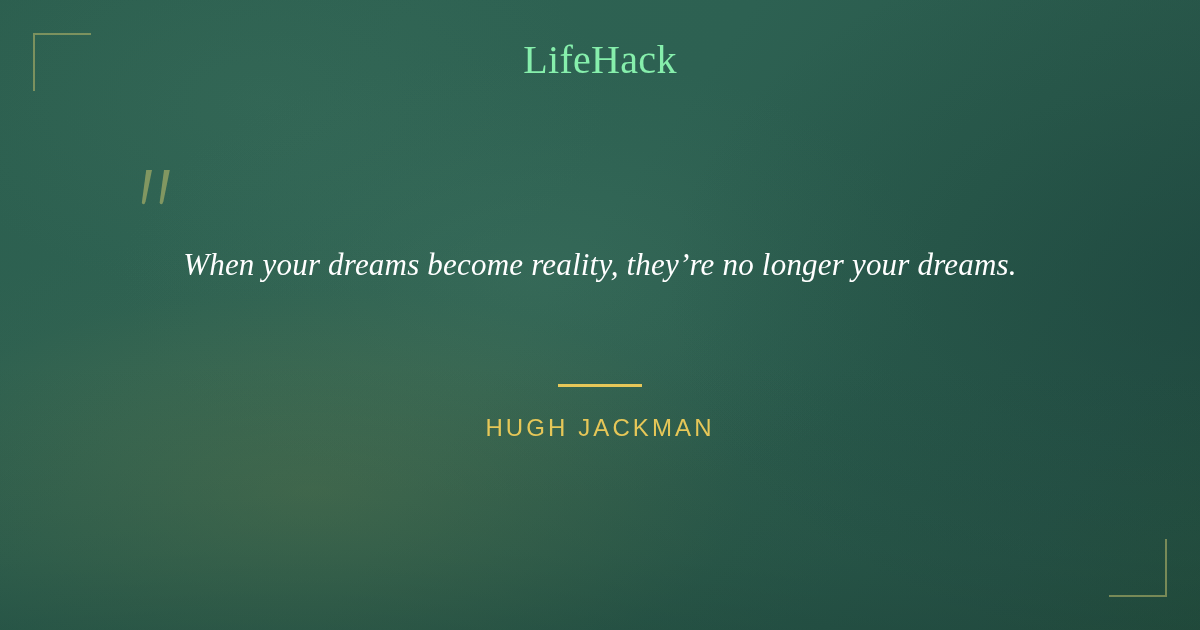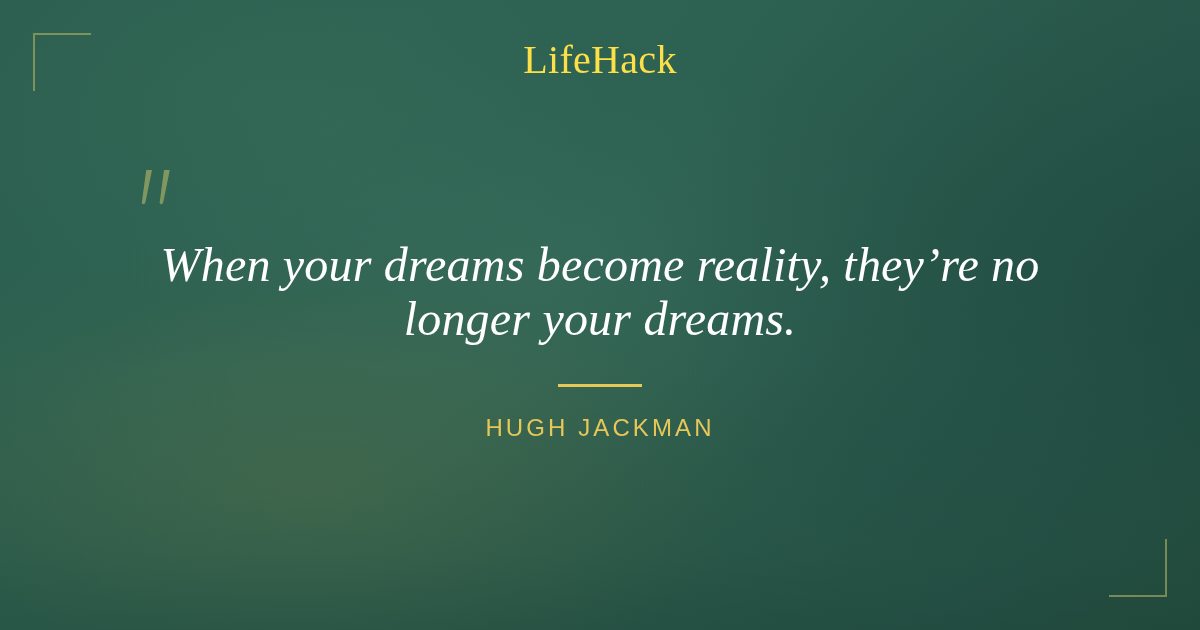--- a/index.html
+++ b/index.html
@@ -95,21 +95,21 @@
   .brand {
     position: absolute;
     top: 40px;
     left: 0;
     width: 100%;
     text-align: center;
     font-family: "Liberation Serif", serif;
     font-size: 40px;
     line-height: 1;
     letter-spacing: 0.3px;
-    color: #fde047;
+    color: #86efac;
   }
 
   
   .quote-mark {
     position: absolute;
     left: 133px;
     top: 168px;
     width: 46px;
     height: 52px;
   }
@@ -120,21 +120,21 @@
     left: 100px;
     right: 100px;
     top: 238px;
   }
 
   .quote-text {
     margin: 0;
     text-align: center;
     font-family: "Liberation Serif", serif;
     font-style: italic;
-    font-size: 48px;
+    font-size: 31px;
     line-height: 54px;
     color: #ffffff;
     letter-spacing: 0.2px;
   }
 
   
   .divider {
     position: absolute;
     left: 50%;
     top: 384px;

